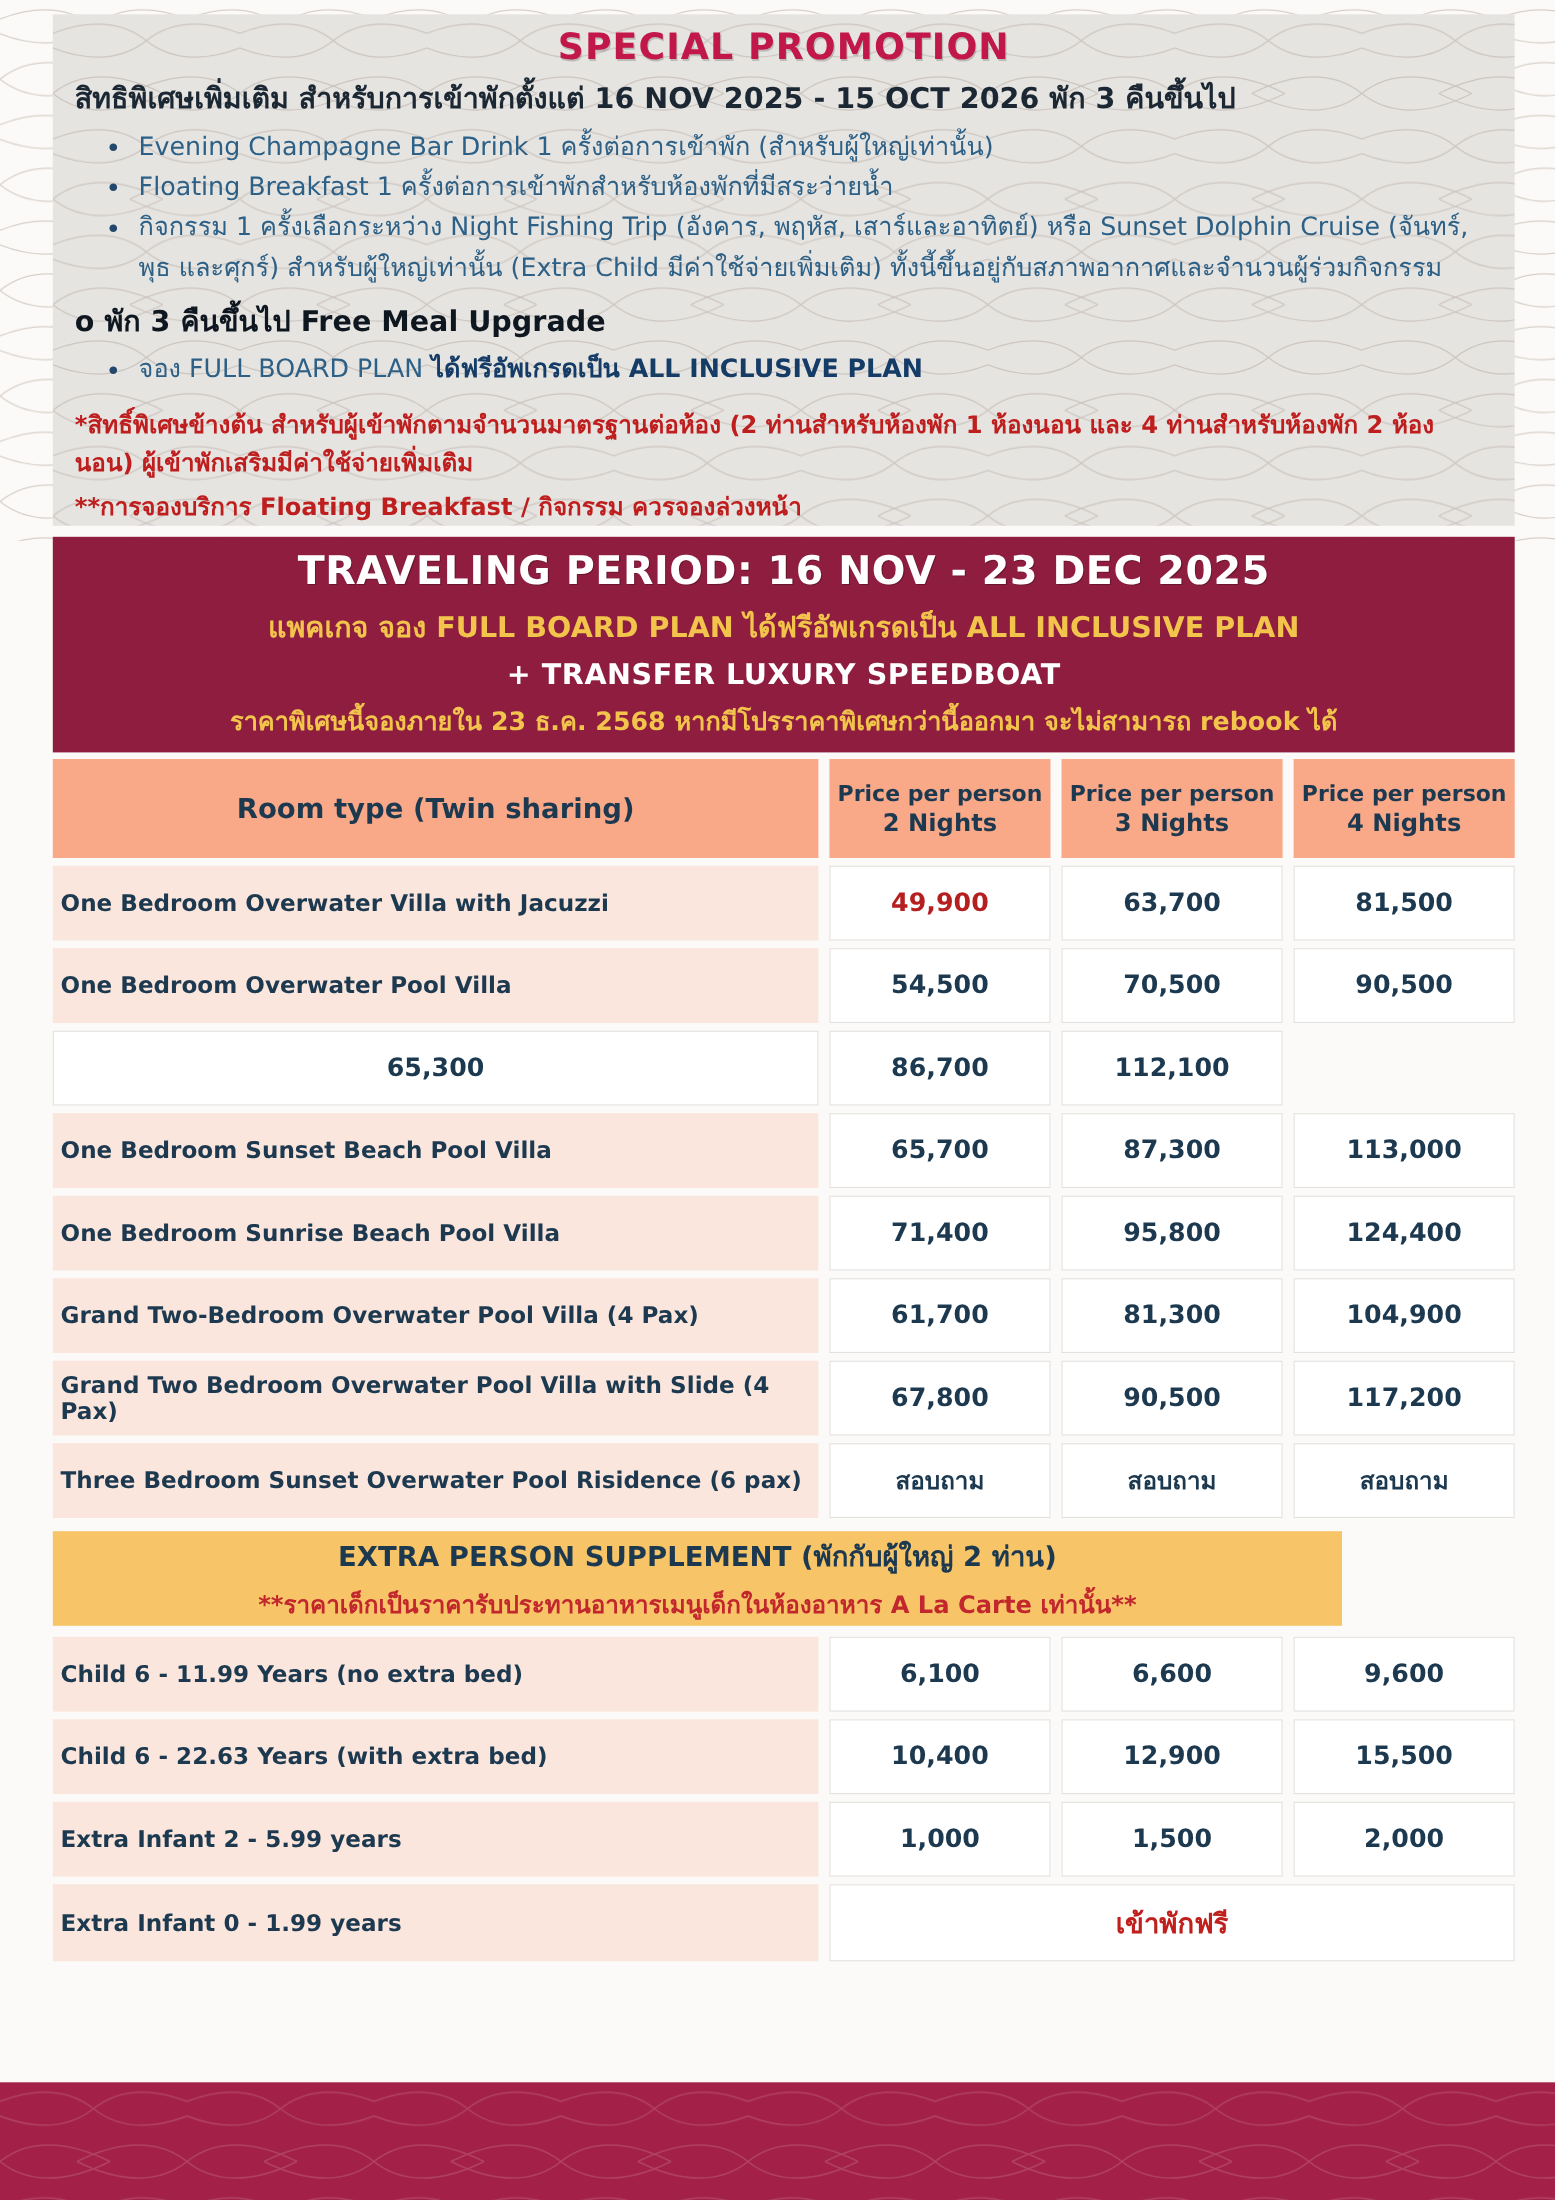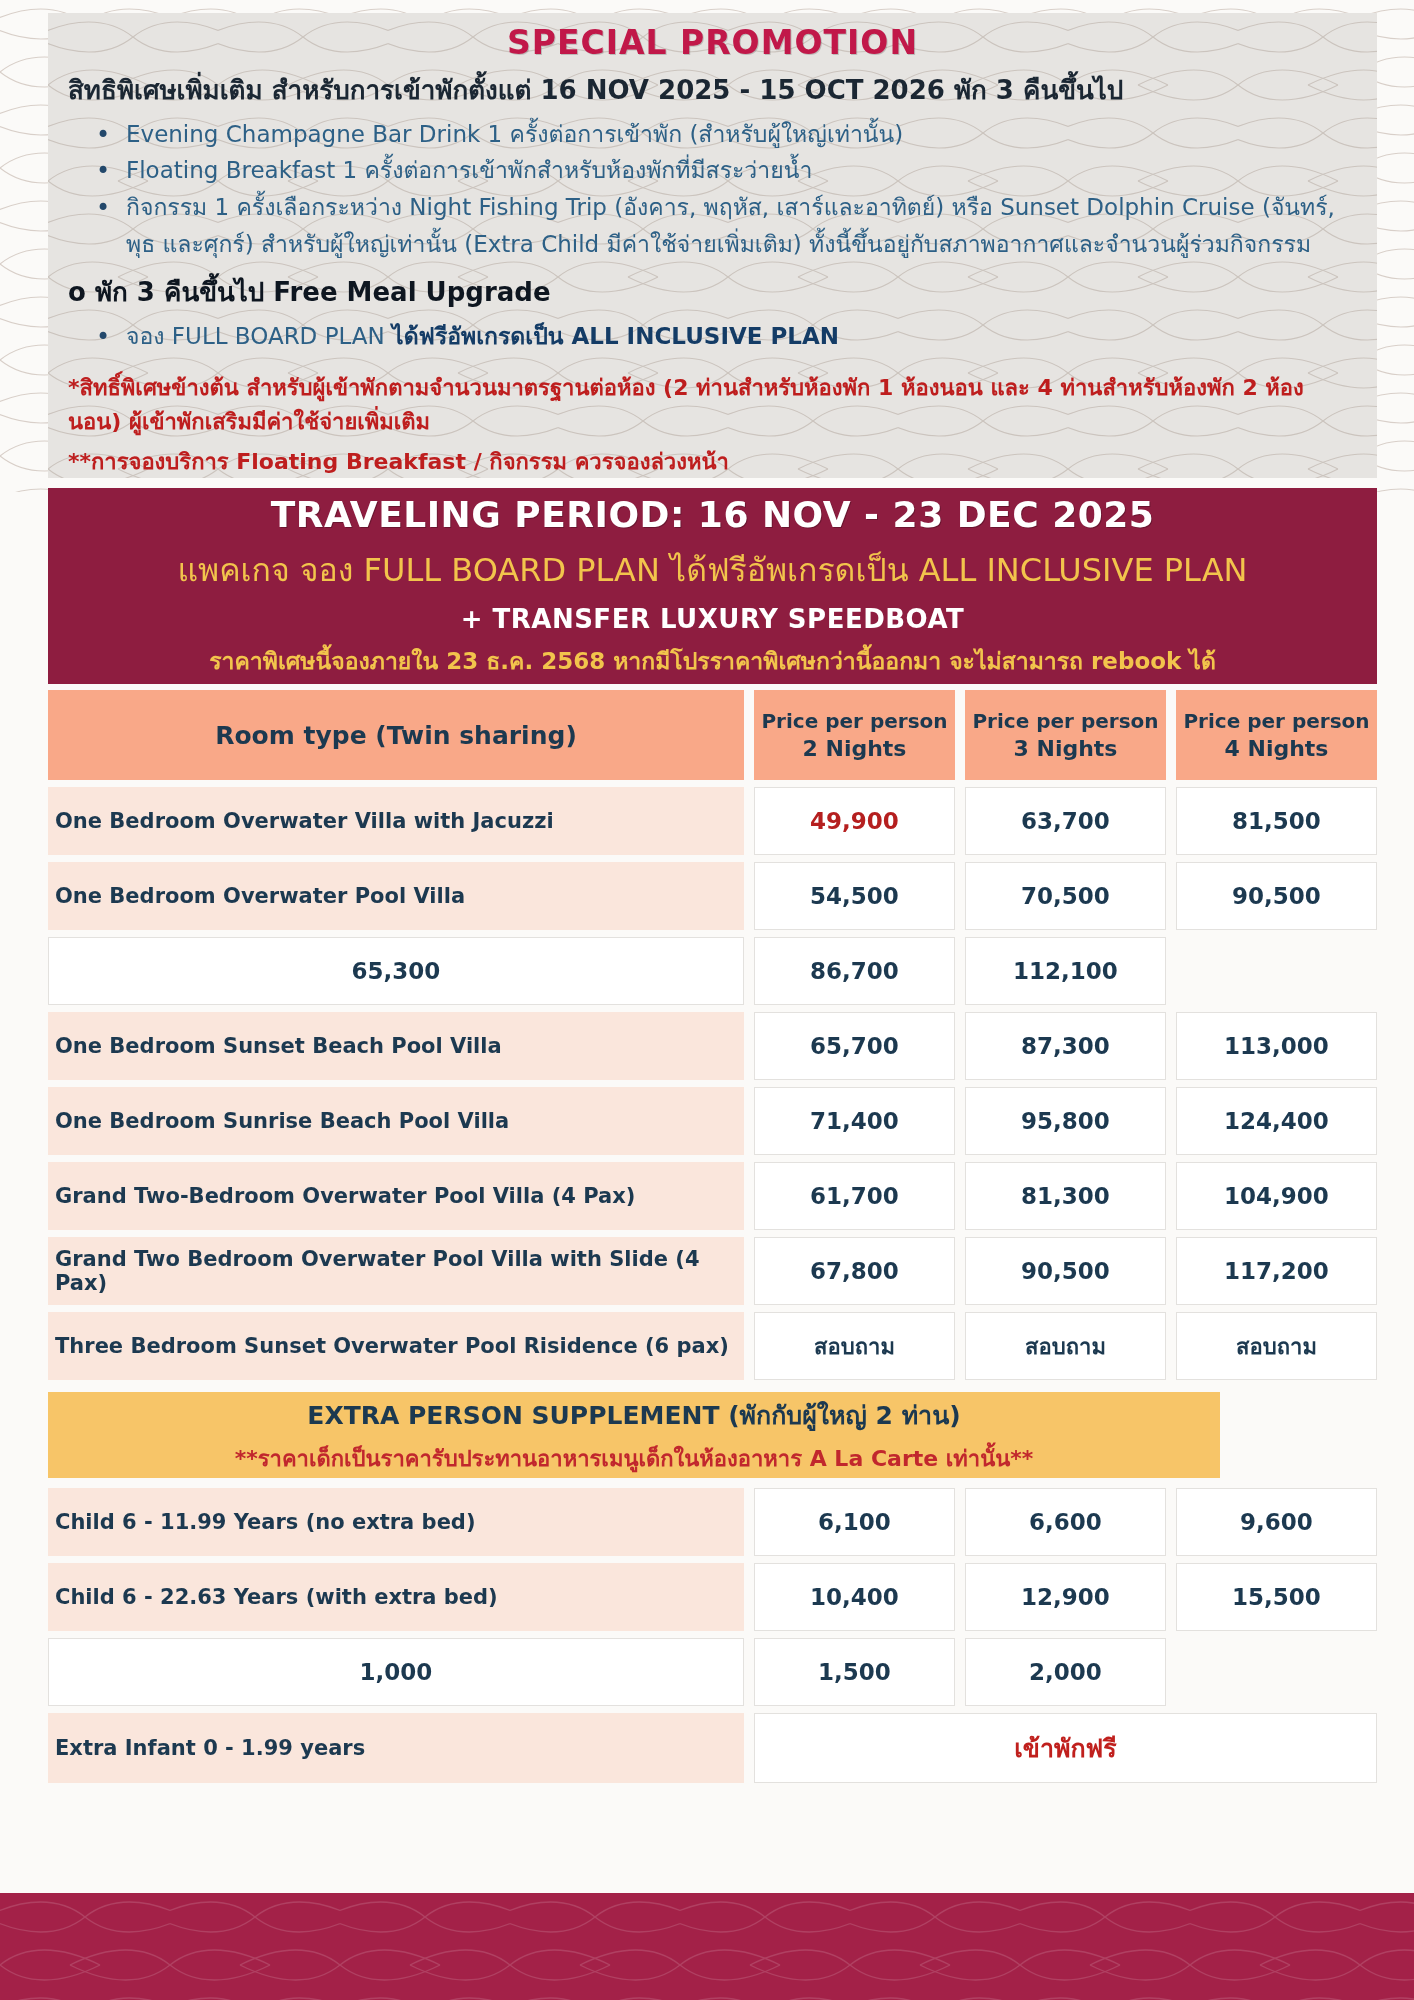--- a/index.html
+++ b/index.html
@@ -26,21 +26,21 @@
   .promo-bullets li::before{content:"•";position:absolute;left:0;top:0;color:#23486b;font-size:24px;}
   .meal-heading{color:#0e1620;font-size:26px;font-weight:700;margin-top:8px;}
   .board-bullet{margin-top:6px;}
   .board-bullet .bold-part{font-weight:800;color:#143C66;}
   .footnote{color:var(--red);font-size:22px;font-weight:600;line-height:1.55;margin-top:6px;}
   .footnote.first{margin-top:16px;}
 
   .banner{position:absolute;left:48px;top:488px;width:1329px;height:196px;background:var(--maroon);
           display:flex;flex-direction:column;justify-content:center;align-items:center;text-align:center;gap:9px;padding:6px 0;}
   .banner-title{color:#fff;font-size:36px;font-weight:800;letter-spacing:.5px;text-shadow:1px 1px 0 rgba(0,0,0,.25);}
-  .banner-line2{color:var(--gold);font-size:32px;font-weight:400;}
+  .banner-line2{color:var(--gold);font-size:26px;font-weight:700;}
   .banner-line3{color:#fff;font-size:26px;font-weight:800;letter-spacing:.5px;}
   .banner-line4{color:var(--gold);font-size:23px;font-weight:600;}
 
   .tables{position:absolute;left:48px;top:690px;width:1172px;}
   .tgrid{display:grid;grid-template-columns:696px 201px 201px 201px;column-gap:10px;}
   .thead .cell{background:var(--salmon);color:var(--navy);display:flex;flex-direction:column;justify-content:center;align-items:center;height:90px;}
   .thead .room-h{font-size:25px;font-weight:800;}
   .thead .p-top{font-size:20px;font-weight:800;}
   .thead .p-bot{font-size:22px;font-weight:800;margin-top:3px;}
   .trow{margin-top:7px;}
@@ -206,20 +206,21 @@
         <div class="price">6,600</div>
         <div class="price">9,600</div>
       </div>
       <div class="tgrid trow">
         <div class="label">Child 6 - 22.63 Years (with extra bed)</div>
         <div class="price">10,400</div>
         <div class="price">12,900</div>
         <div class="price">15,500</div>
       </div>
       <div class="tgrid trow">
+        <div class="label">Extra Infant  2 - 5.99 years</div>
         <div class="price">1,000</div>
         <div class="price">1,500</div>
         <div class="price">2,000</div>
       </div>
       <div class="tgrid trow">
         <div class="label tall">Extra Infant 0 - 1.99  years</div>
         <div class="free-cell">
           <span>เข้าพักฟรี</span>
         </div>
       </div>

